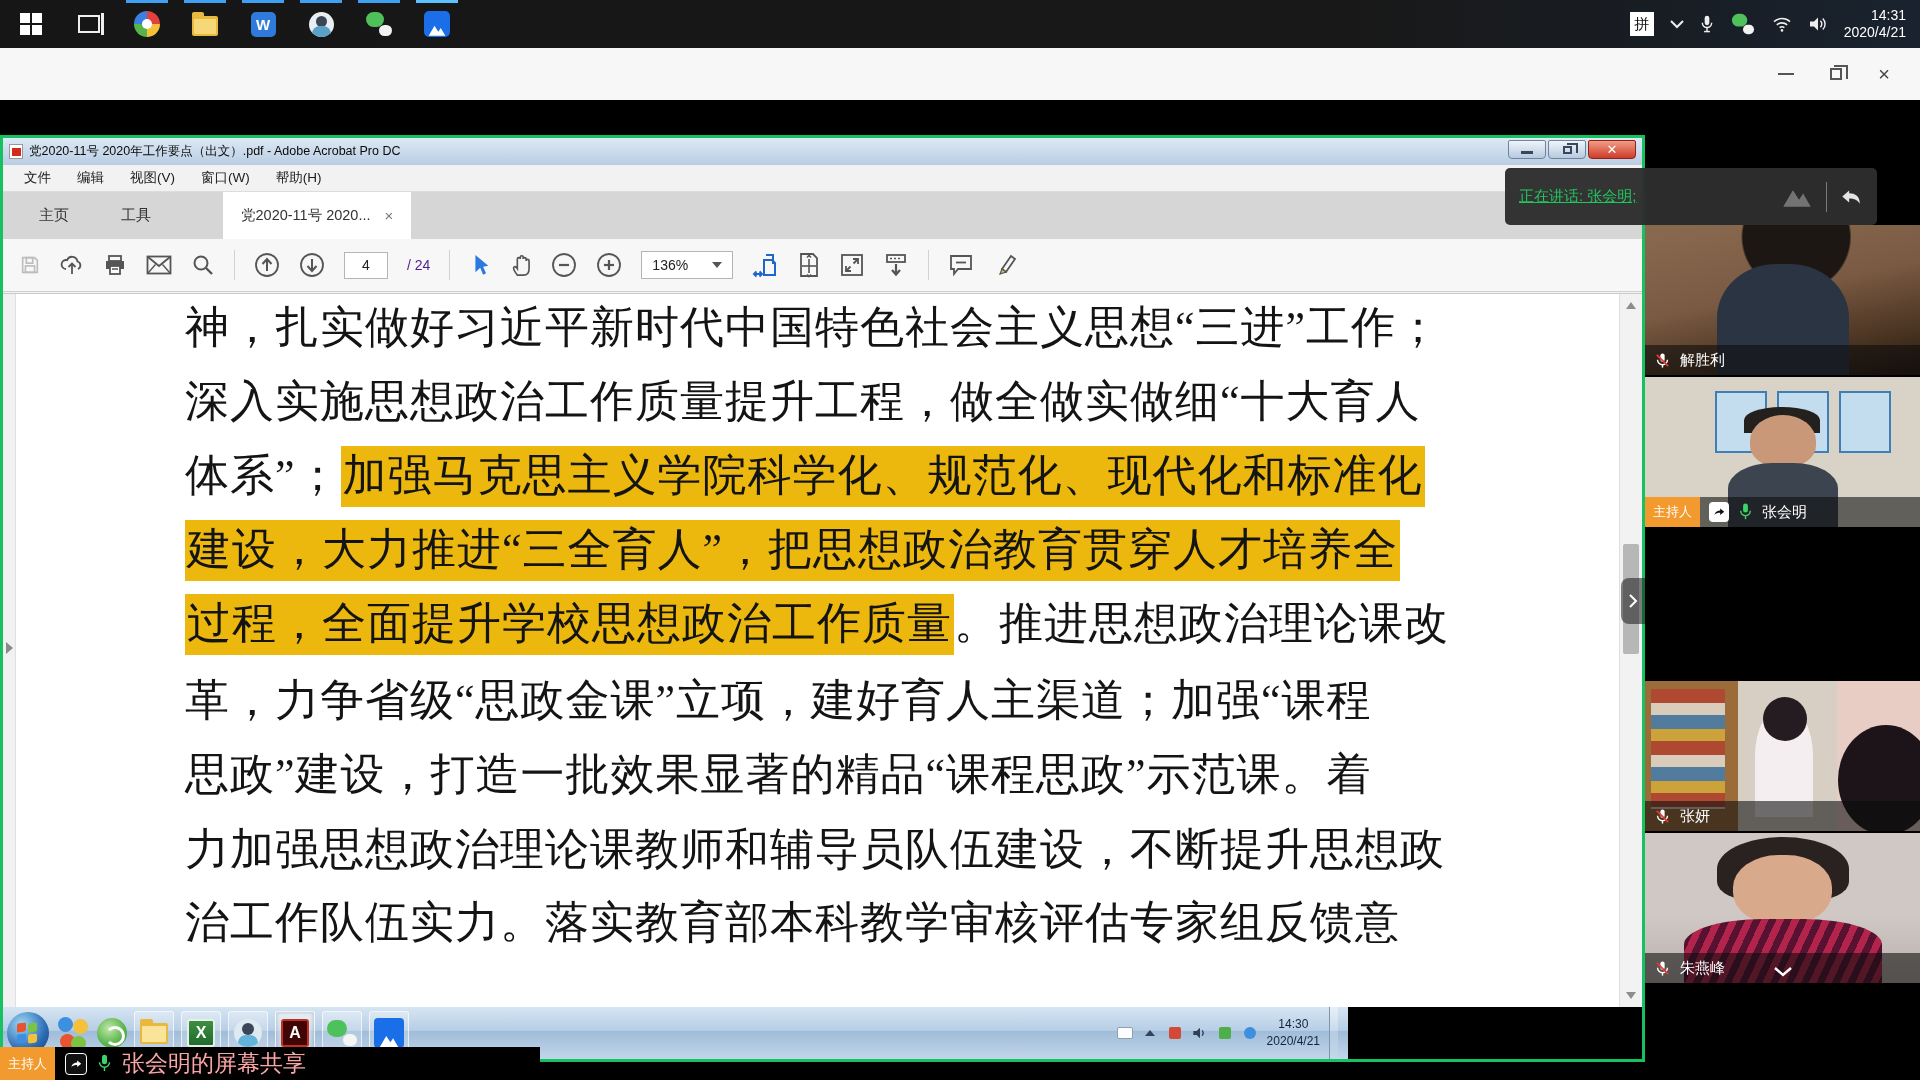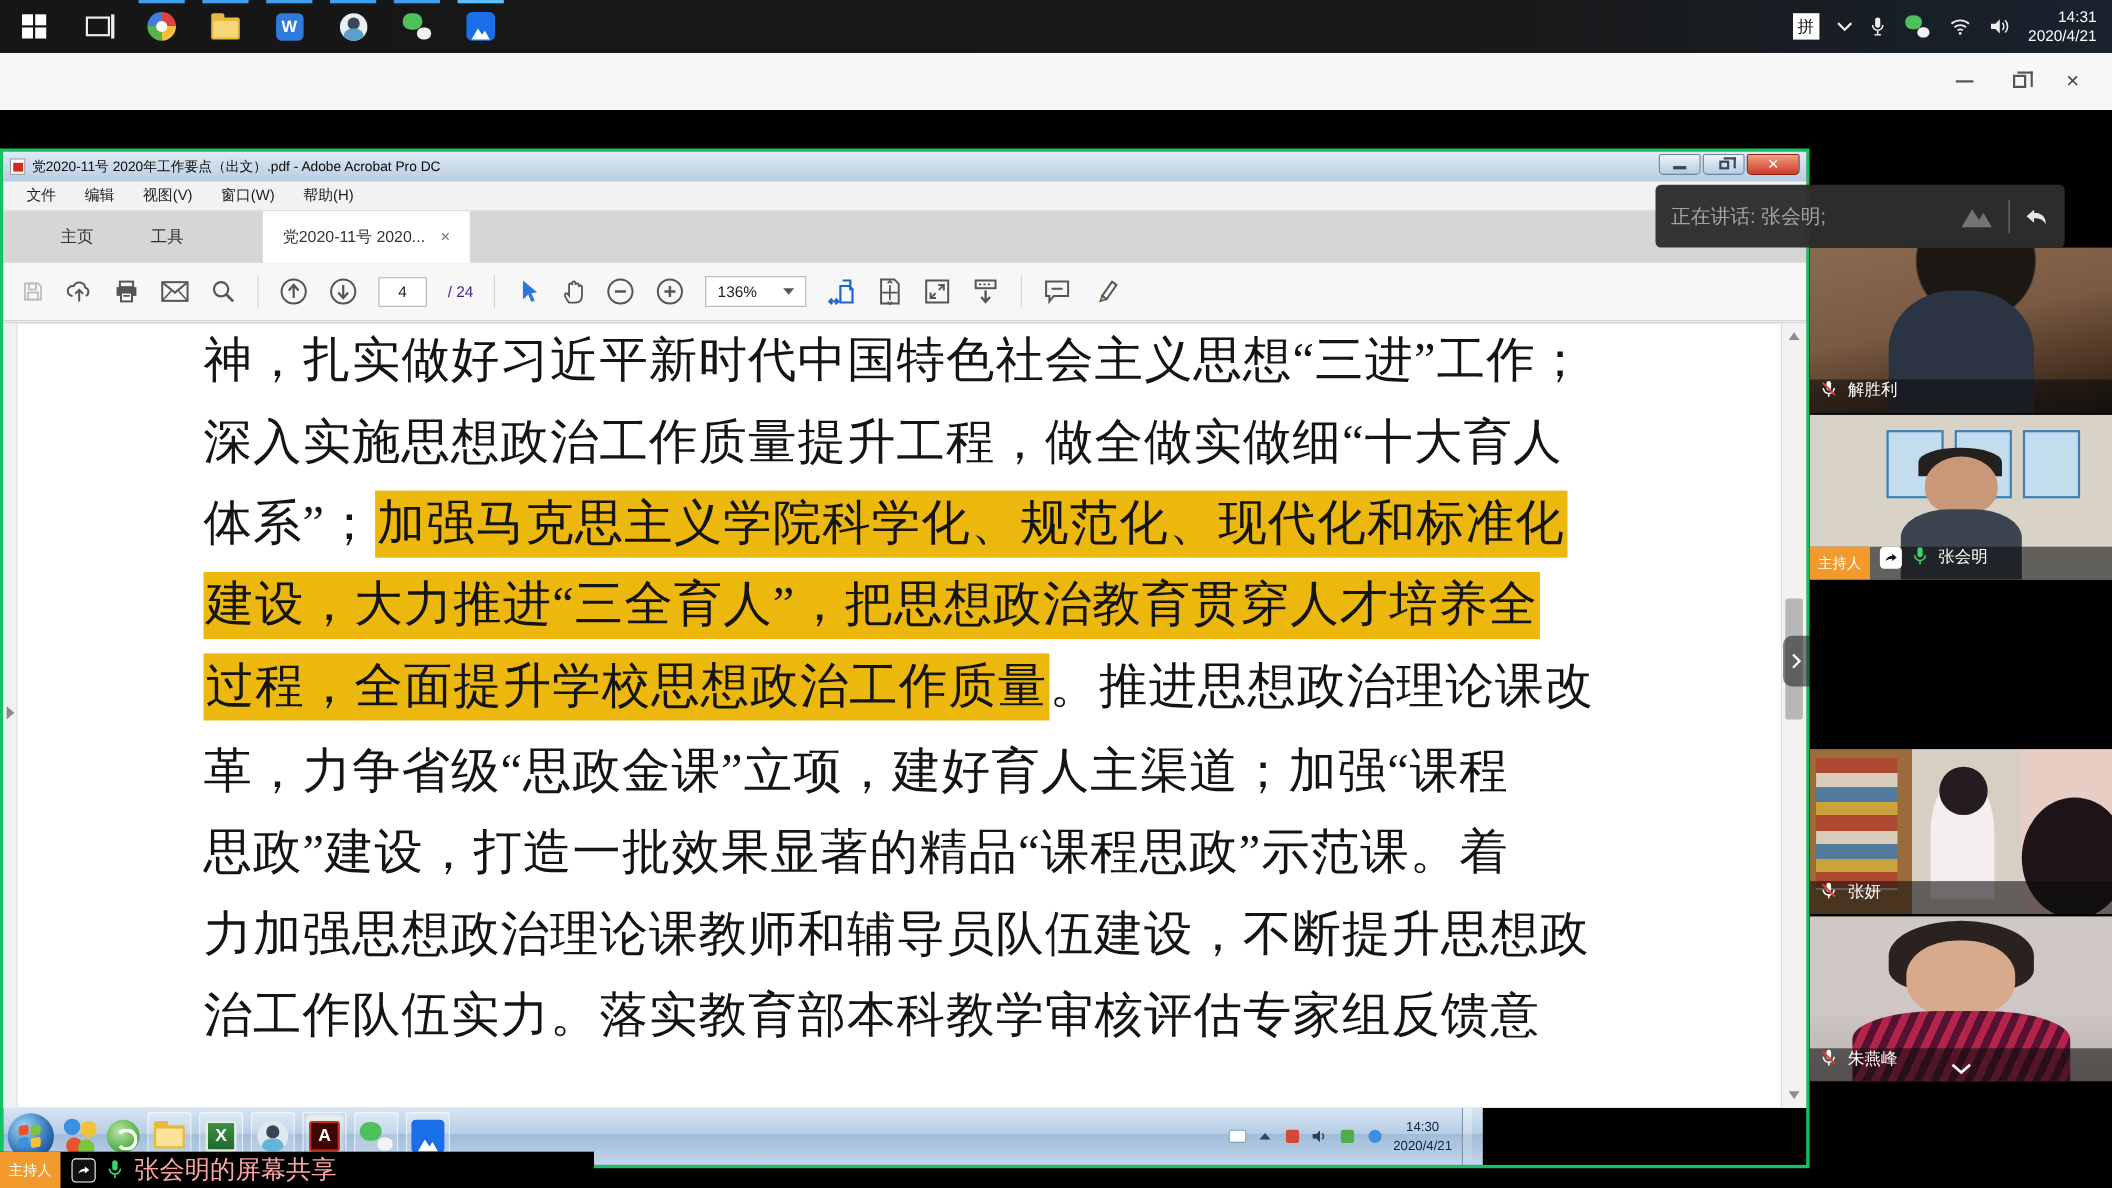--- a/index.html
+++ b/index.html
@@ -55,21 +55,21 @@
   .pdficon::after { content:""; position:absolute; left:2px; top:3px; width:9px; height:8px; background:#d22a1f; }
   .awc { position:absolute; right:6px; top:2px; display:flex; gap:2px; }
   .awb { width:38px; height:19px; border:1px solid #6f849c; border-radius:2px 2px 4px 4px;
     background:linear-gradient(#eef4fa,#b7cadf); display:flex; align-items:center; justify-content:center; }
   .awb.closeb { width:48px; background:linear-gradient(#f09d85,#cf3b2a); border-color:#8e2318; color:#fff; font-size:13px; font-weight:bold; }
   .awb .dash { width:12px; height:3px; background:#37475c; margin-top:6px; }
   .awb .rst { width:9px; height:8px; border:2px solid #37475c; position:relative; }
   .awb .rst::before { content:""; position:absolute; left:2px; top:-5px; width:9px; height:8px; border:2px solid #37475c; border-left:none; border-bottom:none; }
   .a-menu { height:27px; background:#f2f2f2; border-bottom:1px solid #dcdcdc; display:flex; align-items:center; padding-left:8px; }
   .a-menu span { padding:0 13px; font-size:13.5px; color:#1c1c1c; }
-  .a-tabs { height:47px; background:#d6d6d6; display:flex; align-items:flex-end; padding-left:26px; }
+  .a-tabs { height:47px; background:#d6d6d6; display:flex; align-items:flex-end; padding-left:10px; }
   .a-tab { height:47px; display:flex; align-items:center; padding:0 26px; font-size:15px; color:#333; }
   .a-doc-tab { height:47px; background:#fff; display:flex; align-items:center; gap:14px; padding:0 18px; margin-left:46px; font-size:14.5px; color:#333; }
   .a-doc-tab .x { color:#777; font-size:15px; }
   .a-toolbar { height:53px; background:#f7f7f7; border-bottom:1px solid #cfcfcf; display:flex; align-items:center; padding-left:16px; gap:19px; }
   .tb-sep { width:1px; height:30px; background:#d2d2d2; }
   .tbico { display:flex; align-items:center; justify-content:center; }
   .pageinput { width:44px; height:27px; border:1px solid #b5b5b5; background:#fff; text-align:center; font-size:14px; color:#222; }
   .pagecount { font-size:14px; color:#4c1d95; }
   .zoombox { width:92px; height:28px; border:1px solid #b5b5b5; background:#fff; display:flex; align-items:center; justify-content:space-between; padding:0 10px; font-size:14px; color:#222; }
   .caret { width:0; height:0; border-left:5px solid transparent; border-right:5px solid transparent; border-top:6px solid #555; }
@@ -148,29 +148,29 @@
   .v4 .books { position:absolute; left:6px; top:8px; width:74px; height:120px;
        background:repeating-linear-gradient(180deg,#b3402e 0 14px,#e8e4da 14px 26px,#3f7fb5 26px 40px,#d8b13a 40px 52px); opacity:.8; }
   .v4 .girl { position:absolute; left:40%; top:26px; width:58px; height:110px; border-radius:45% 45% 0 0; background:#f4eef0; }
   .v4 .girlhair { position:absolute; left:43%; top:16px; width:44px; height:44px; border-radius:50%; background:#241c20; }
   .v4 .head2 { position:absolute; right:-14px; top:44px; width:96px; height:110px; border-radius:50%; background:#1c1418; }
   .v5 { background:linear-gradient(#cfc8c4 0 55%, #b8b0ac 100%); }
   .v5 .hair { position:absolute; left:26%; top:4px; width:48%; height:64px; border-radius:50% 50% 30% 30%; background:#2a2220; }
   .v5 .face { position:absolute; left:32%; top:22px; width:36%; height:70px; border-radius:46%; background:#d9a98c; }
   .v5 .shirt { position:absolute; left:14%; top:86px; width:72%; height:64px; border-radius:40% 40% 0 0;
        background:repeating-linear-gradient(115deg,#b3244c 0 7px,#561230 7px 14px); }
-  .vlabel { position:absolute; left:0; right:0; bottom:0; height:30px; background:rgba(12,12,12,.58); display:flex; gap:9px; padding:0 9px; }
+  .vlabel { position:absolute; left:0; right:0; bottom:0; height:30px; background:rgba(12,12,12,.58); display:flex; align-items:center; gap:9px; padding:0 9px; }
   .vname { color:#fff; font-size:15px; }
   .vlabel .hostbadge { height:30px; margin-left:-9px; }
   .shareic-w { width:20px; height:20px; background:#fff; border-radius:4px; display:flex; align-items:center; justify-content:center; }
   .chevdown { position:absolute; left:50%; bottom:6px; transform:translateX(-50%); }
   
   .collapse { position:absolute; left:1621px; top:578px; width:24px; height:46px; background:rgba(25,25,25,.55); border-radius:8px 0 0 8px; display:flex; align-items:center; justify-content:center; z-index:20; }
   .toast { position:absolute; left:1505px; top:168px; width:372px; height:57px; background:rgba(45,45,45,.97); border-radius:5px; display:flex; align-items:center; padding:0 14px; z-index:60; }
-  .toast .txt { color:#a3a3a3; font-size:18px; flex:1; }
+  .toast .txt { color:#22c55e; font-size:15px; flex:1;text-decoration:underline; }
   .toast .div { width:1px; height:30px; background:#7a7a7a; margin:0 12px; }
   svg { display:block; }
 </style>
 </head>
 <body>
 
 <div id="screen">
 
   <div class="topbar">
     <div class="tb-icons">

